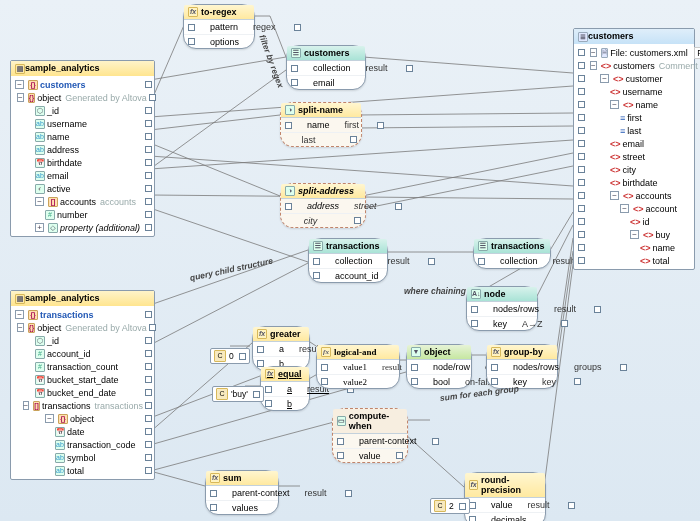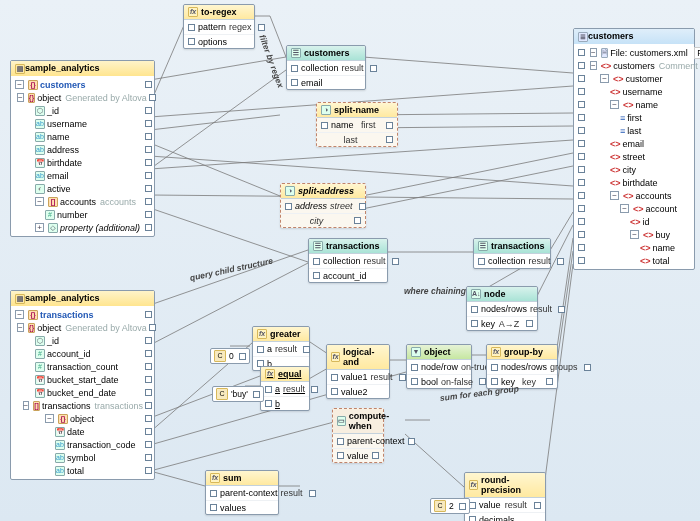--- a/index.html
+++ b/index.html
@@ -14,41 +14,41 @@
     position: relative;
   }
   .workspace { position: relative; width: 100%; height: 100%; }
   svg.wires { position: absolute; inset: 0; width: 700px; height: 521px; pointer-events: none; }
   svg.wires line { stroke: #7a7a7a; stroke-width: 0.8; }
 
   .node {
     position: absolute;
     background: #fff;
     border: 1px solid #8a9bad;
-    border-radius: 2px;
+    border-radius: 13px;
     box-shadow: 0 1px 2px rgba(0,0,0,0.12);
   }
   .node .title {
     display: flex; align-items: center; gap: 3px;
     padding: 2px 4px;
     font-size: 9px;
     border-bottom: 1px solid #c3d1dc;
     border-radius: 2px 2px 0 0;
     font-weight: 600;
   }
   .t-db    { background: linear-gradient(#fff4c9,#ffe58f); }
   .t-teal  { background: linear-gradient(#d8f2ec,#a9e3d6); }
   .t-yellow{ background: linear-gradient(#fff6d0,#ffe9a0); }
   .t-green { background: linear-gradient(#e6f3d6,#c6e7a1); }
   .t-blue  { background: linear-gradient(#dfeefa,#c6e2f7); }
 
   .node .rows { padding: 0; }
   .row {
     display: flex; align-items: center;
-    padding: 1px 4px; gap: 3px;
+    padding: 1px 4px; gap: 15px;
     border-top: 1px solid #eef1f4;
     min-height: 14px;
   }
   .row:first-child { border-top: none; }
   .port-in, .port-out {
     width: 7px; height: 7px;
     border: 1px solid #6a8299;
     background: #fff;
     flex: 0 0 7px;
     position: relative;
@@ -426,21 +426,21 @@
           <span class="lbl2">result</span>
           <span class="port-out"></span>
         </div>
     <div class="row">
           <span class="port-in"></span>
           <span class="lbl">email</span>
         </div>
   </div>
 </div>
 
-<div class="node dashed" style="left:280px; top:102px; width:82px;margin-left:36px;">
+<div class="node dashed" style="left:280px; top:102px; width:82px;">
   <div class="title t-yellow">
         <span class="ico">◑</span>
         <span>split-name</span>
       </div>
   <div class="rows">
     <div class="row">
           <span class="port-in"></span>
           <span class="lbl">name</span>
           <span class="lbl2">first</span>
           <span class="port-out"></span>
@@ -557,21 +557,21 @@
           <span class="lbl2">result</span>
           <span class="port-out"></span>
         </div>
     <div class="row">
           <span class="port-in"></span>
           <span class="lbl">b</span>
         </div>
   </div>
 </div>
 
-<div class="node" style="left:326px; top:344px; width:64px;">
+<div class="node" style="left:316px; top:344px; width:84px;font-family:Liberation Serif, serif;">
   <div class="title t-yellow">
         <span class="ico fx">fx</span>
         <span>logical-and</span>
       </div>
   <div class="rows">
     <div class="row">
           <span class="port-in"></span>
           <span class="lbl">value1</span>
           <span class="lbl2">result</span>
           <span class="port-out"></span>
@@ -618,21 +618,21 @@
         </div>
     <div class="row">
           <span class="port-in"></span>
           <span class="lbl">key</span>
           <span class="lbl2">key</span>
           <span class="port-out"></span>
         </div>
   </div>
 </div>
 
-<div class="node dashed" style="left:332px; top:408px; width:52px;">
+<div class="node dashed" style="left:332px; top:408px; width:76px;">
   <div class="title" style="background:#f7eee0">
         <span class="ico">▭</span>
         <span>compute-when</span>
       </div>
   <div class="rows">
     <div class="row">
           <span class="port-in"></span>
           <span class="lbl">parent-context</span>
           <span class="port-out" style="margin-left:auto;"></span>
         </div>

